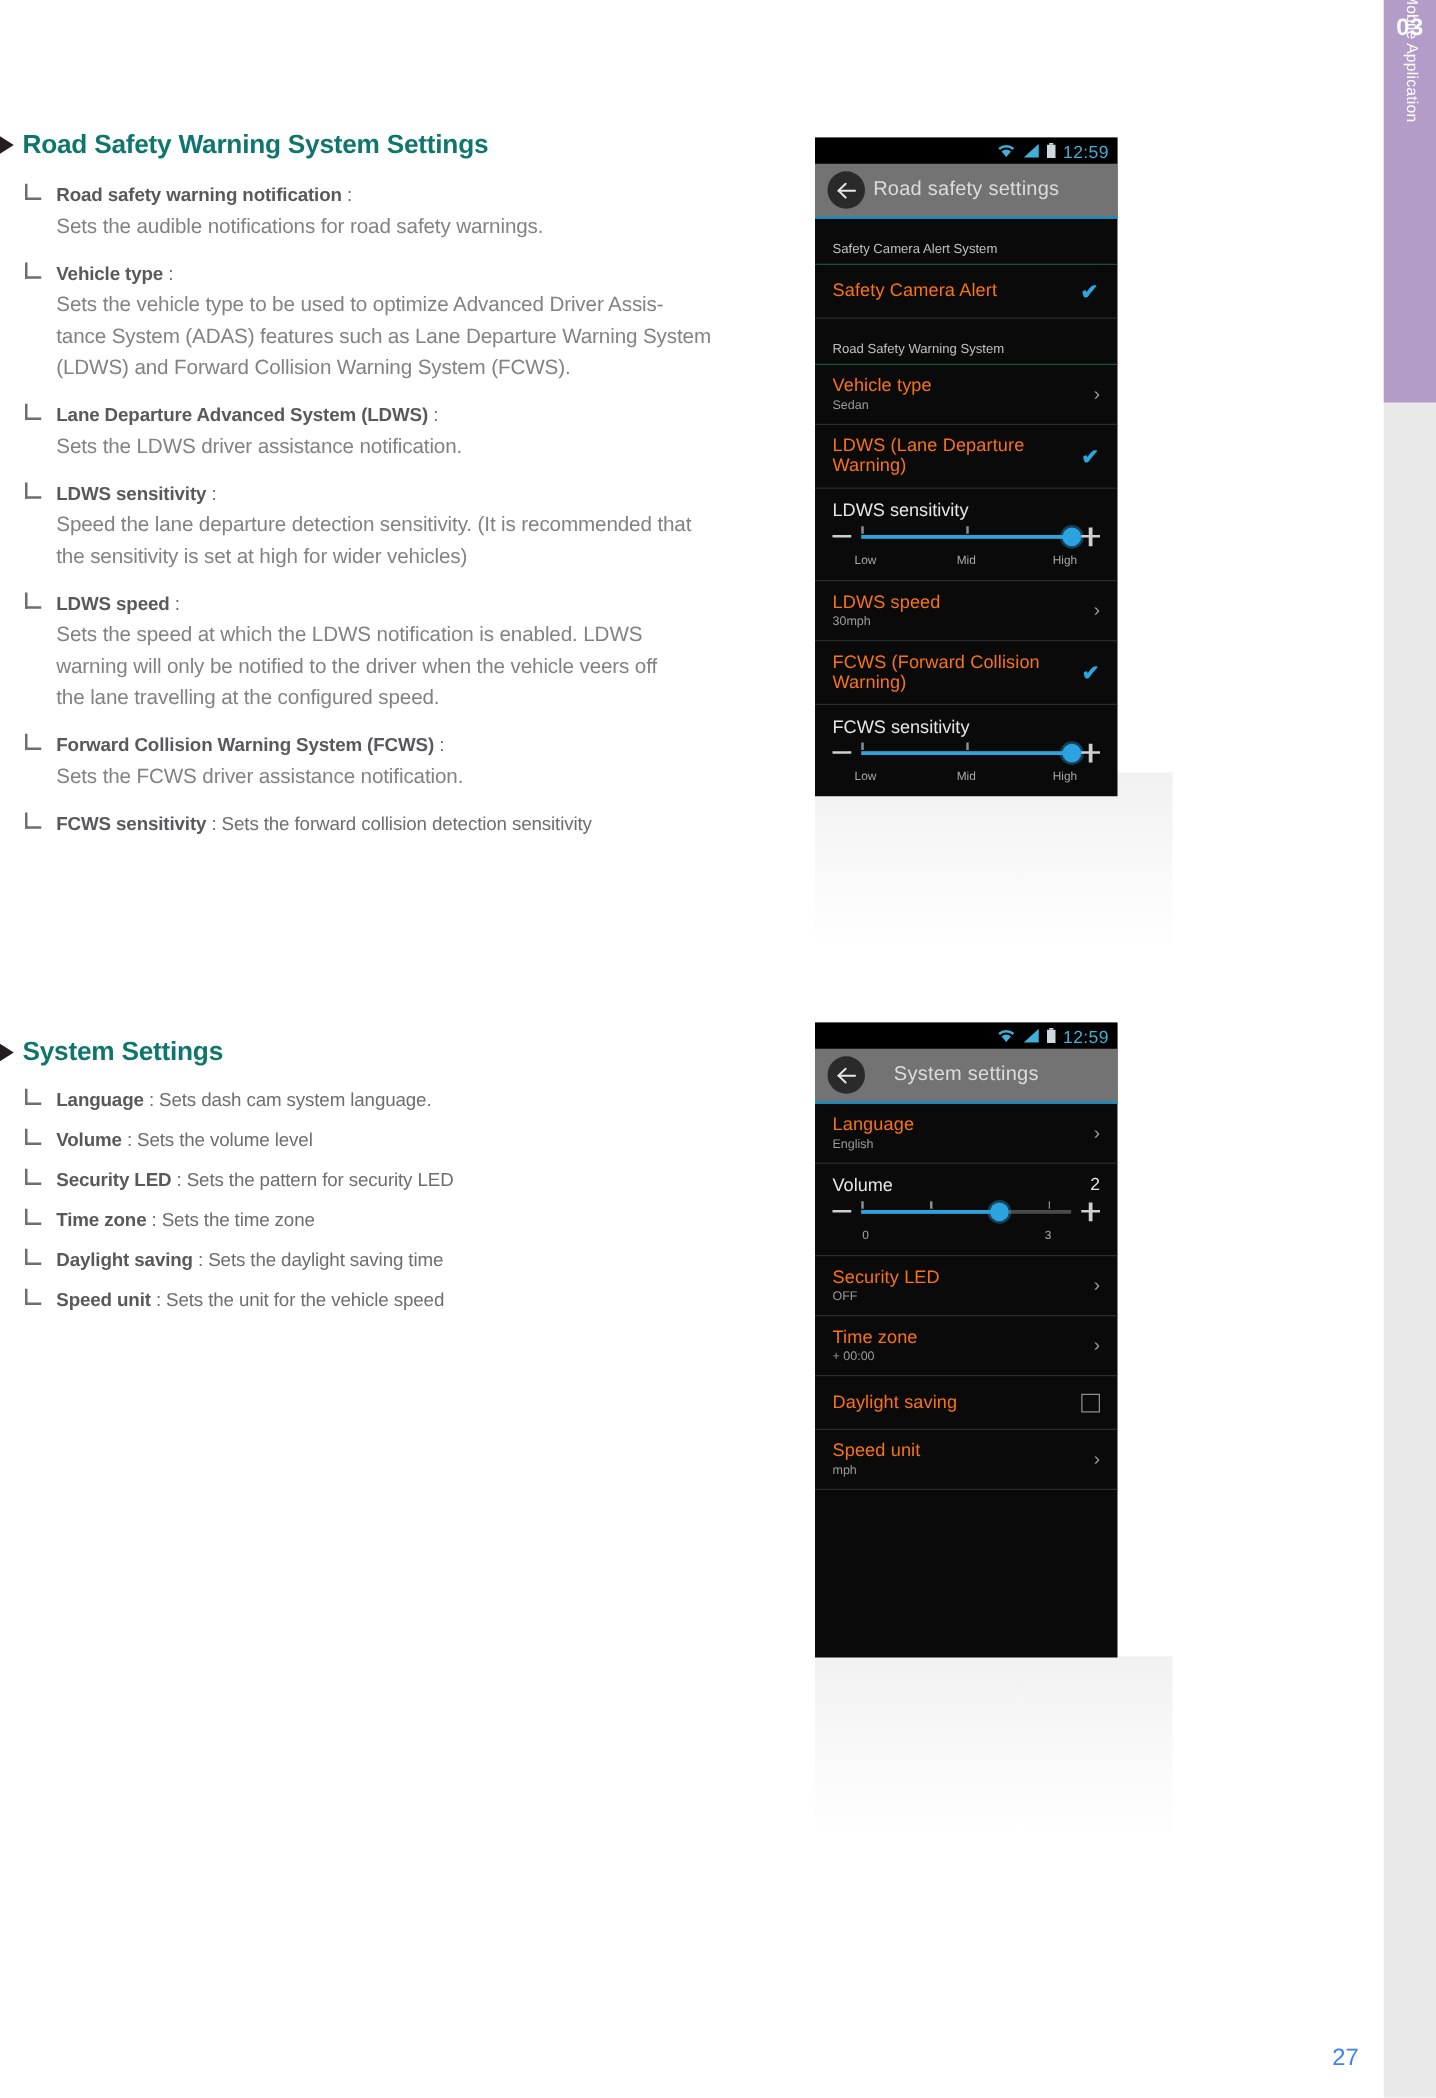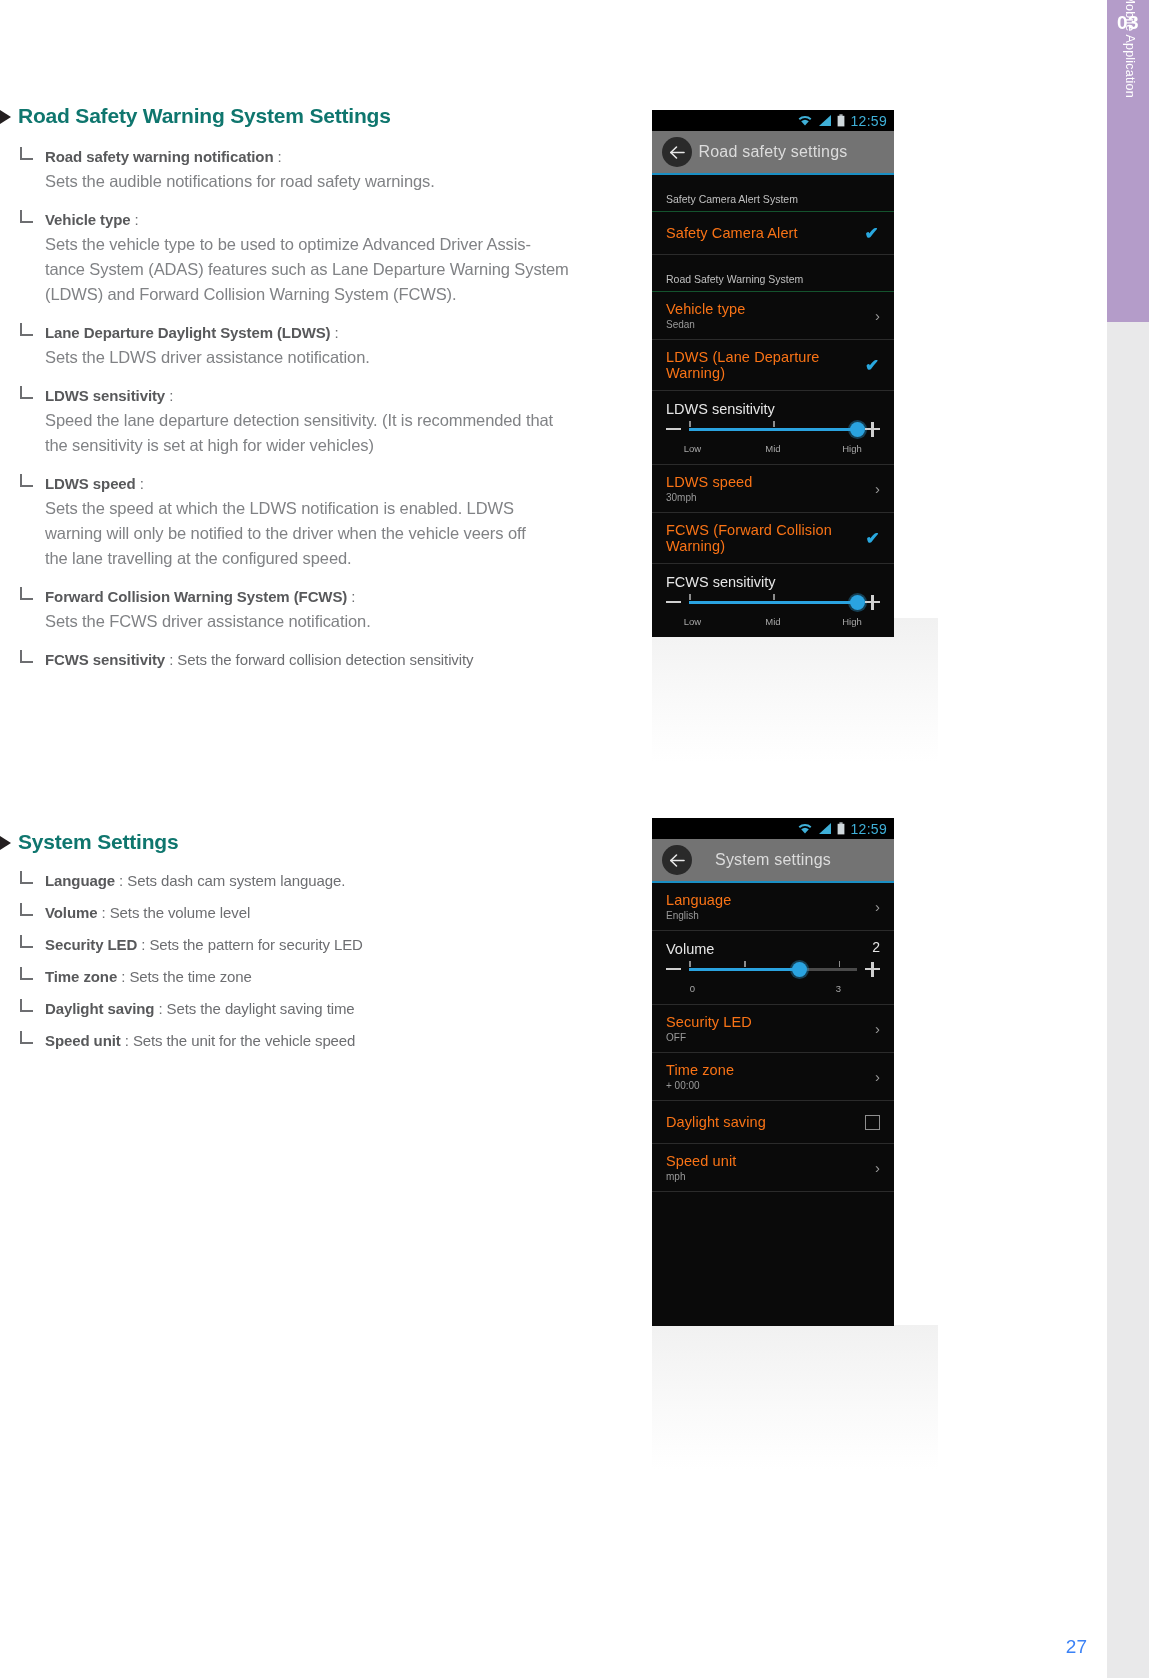--- a/index.html
+++ b/index.html
@@ -275,21 +275,21 @@
     <div class="item">
       <span class="elbow"></span>
       <div class="item-line"><span class="b">Vehicle type</span><span> :</span></div>
       <div class="desc">Sets the vehicle type to be used to optimize Advanced Driver Assis-</div>
       <div class="desc">tance System (ADAS) features such as Lane Departure Warning System</div>
       <div class="desc">(LDWS) and Forward Collision Warning System (FCWS).</div>
     </div>
 
     <div class="item">
       <span class="elbow"></span>
-      <div class="item-line"><span class="b">Lane Departure Daylight System (LDWS)</span><span> :</span></div>
+      <div class="item-line"><span class="b">Lane Departure Advanced System (LDWS)</span><span> :</span></div>
       <div class="desc">Sets the LDWS driver assistance notification.</div>
     </div>
 
     <div class="item">
       <span class="elbow"></span>
       <div class="item-line"><span class="b">LDWS sensitivity</span><span> :</span></div>
       <div class="desc">Speed the lane departure detection sensitivity.  (It is recommended that</div>
       <div class="desc">the sensitivity is set at high for wider vehicles)</div>
     </div>
 

